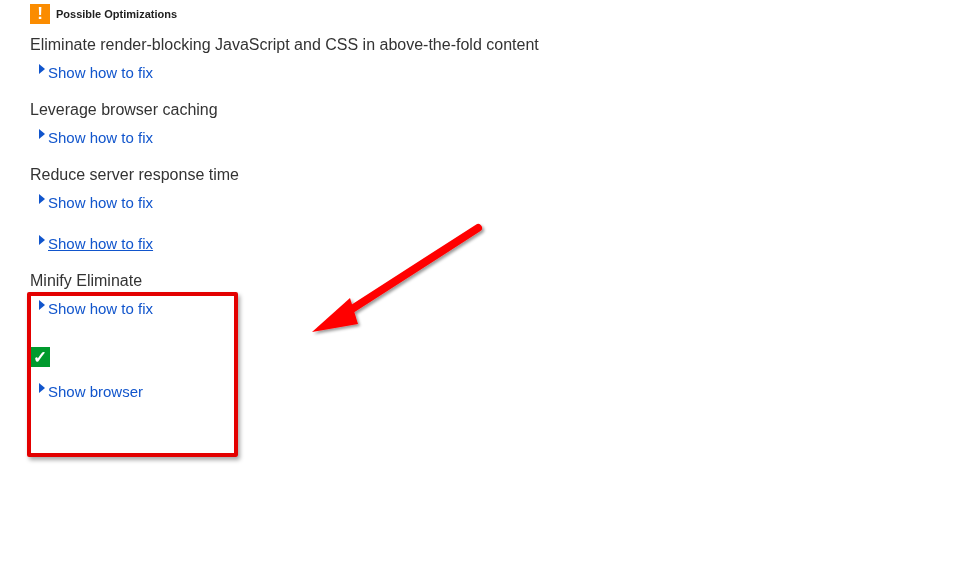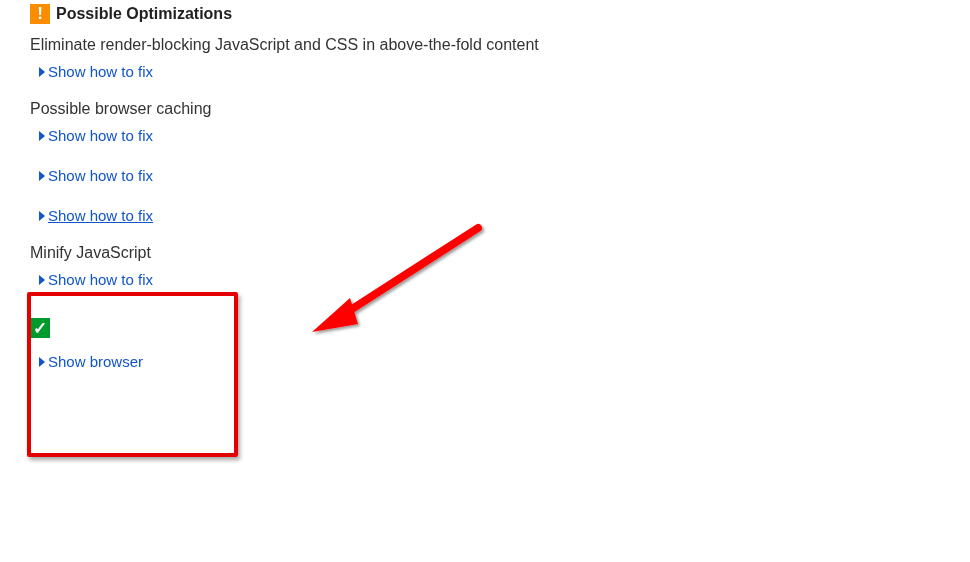--- a/index.html
+++ b/index.html
@@ -34,36 +34,35 @@
       font-size: 17px;
     }
     .badge-warn {
       background: #fb8c00;
     }
     .badge-ok {
       background: #009a2d;
     }
     .section-title {
       font-weight: 700;
-      font-size: 16px;
+      font-size: 11px;
       color: #212121;
     }
     .item {
       margin-bottom: 12px;
       padding: 0;
     }
     .item-title {
       font-size: 16px;
       color: #333;
       margin-bottom: 6px;
       font-weight: 400;
     }
     .expander {
       display: inline-flex;
-      align-items: center;
       gap: 0;
       margin-left: 9px;
       padding: 3px 0 8px 0;
     }
     .tri {
       display: inline-block;
       width: 0; height: 0;
       border-top: 5px solid transparent;
       border-bottom: 5px solid transparent;
       border-left: 6px solid #1155cc;
@@ -113,43 +112,44 @@
 
   <div class="item">
     <div class="item-title">Eliminate render-blocking JavaScript and CSS in above-the-fold content</div>
     <div class="expander">
       <span class="tri"></span>
       <span class="link">Show how to fix</span>
     </div>
   </div>
 
   <div class="item">
-    <div class="item-title">Possible browser caching</div>
+    <div class="item-title">Leverage browser caching</div>
     <div class="expander">
       <span class="tri"></span>
       <span class="link">Show how to fix</span>
     </div>
   </div>
 
   <div class="item">
+    <div class="item-title">Reduce server response time</div>
     <div class="expander">
       <span class="tri"></span>
       <span class="link">Show how to fix</span>
     </div>
   </div>
 
   <div class="item">
     <div class="expander">
       <span class="tri"></span>
       <span class="link underline">Show how to fix</span>
     </div>
   </div>
 
   <div class="item">
-    <div class="item-title">Minify JavaScript</div>
+    <div class="item-title">Minify Eliminate</div>
     <div class="expander">
       <span class="tri"></span>
       <span class="link">Show how to fix</span>
     </div>
   </div>
 
   <div class="found-section">
     <div class="section-header">
       <span class="badge badge-ok">✓</span>
     </div>

